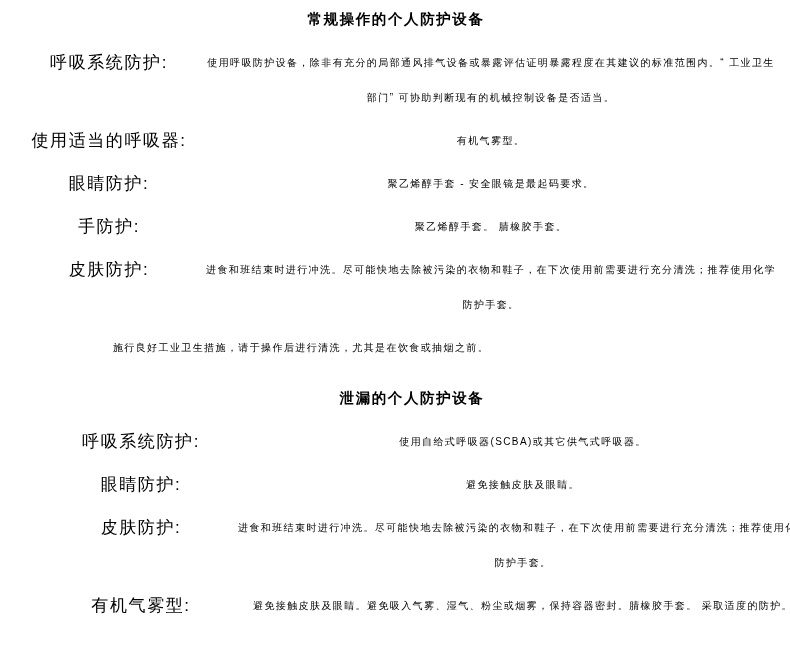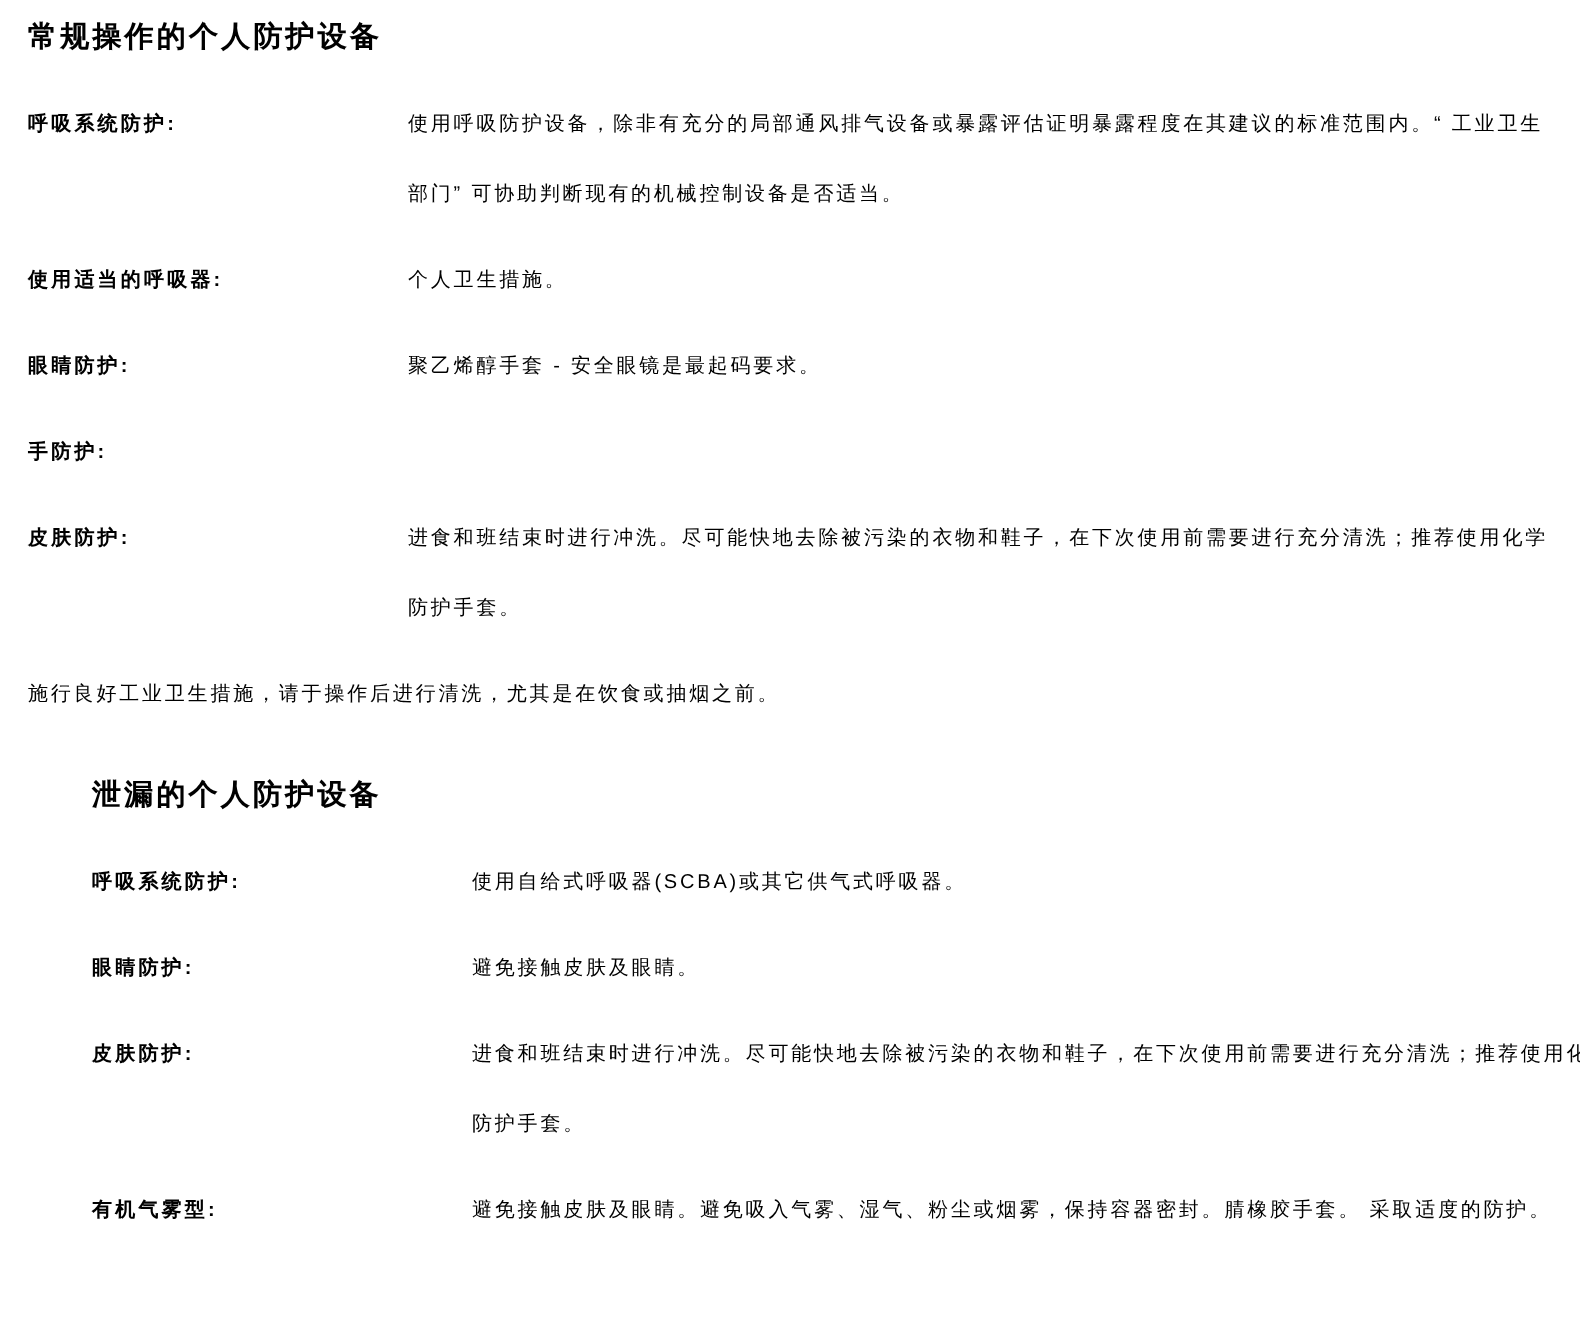--- a/index.html
+++ b/index.html
@@ -10,39 +10,40 @@
     color: #000000;
     font-family: "Liberation Sans", "DejaVu Sans", sans-serif;
   }
   .page {
     position: relative;
     width: 790px;
     height: 667px;
     background: #ffffff;
     padding: 2px 12px 0 14px;
     overflow: hidden;
+    text-align: center;
   }
   .section-heading {
     font-size: 14.5px;
     font-weight: bold;
     letter-spacing: 1.6px;
     line-height: 35px;
     margin: 0 0 8px 0;
   }
   .section-second { margin-top: 16px; margin-left: 32px; }
   .def-row {
     display: flex;
     align-items: flex-start;
     margin-bottom: 8px;
   }
   .def-label {
     flex: none;
     width: 190px;
-    font-size: 10px;
-    font-weight: bold;
+    font-size: 17px;
+    font-weight: normal;
     letter-spacing: 1.6px;
     line-height: 35px;
   }
   .def-text {
     flex: none;
     width: 574px;
     font-size: 10px;
     font-weight: normal;
     letter-spacing: 1.4px;
     line-height: 35px;
@@ -57,30 +58,31 @@
   <div class="section">
     <h2 class="section-heading">常规操作的个人防护设备</h2>
 
     <div class="def-row">
       <div class="def-label">呼吸系统防护:</div>
       <div class="def-text">使用呼吸防护设备，除非有充分的局部通风排气设备或暴露评估证明暴露程度在其建议的标准范围内。“ 工业卫生部门” 可协助判断现有的机械控制设备是否适当。</div>
     </div>
 
     <div class="def-row">
       <div class="def-label">使用适当的呼吸器:</div>
-      <div class="def-text">个人卫生措施。</div>
+      <div class="def-text">有机气雾型。</div>
     </div>
 
     <div class="def-row">
       <div class="def-label">眼睛防护:</div>
       <div class="def-text">聚乙烯醇手套 - 安全眼镜是最起码要求。</div>
     </div>
 
     <div class="def-row">
       <div class="def-label">手防护:</div>
+      <div class="def-text">聚乙烯醇手套。 腈橡胶手套。</div>
     </div>
 
     <div class="def-row">
       <div class="def-label">皮肤防护:</div>
       <div class="def-text">进食和班结束时进行冲洗。尽可能快地去除被污染的衣物和鞋子，在下次使用前需要进行充分清洗；推荐使用化学防护手套。</div>
     </div>
 
     <div class="def-row">
       <div class="def-text">施行良好工业卫生措施，请于操作后进行清洗，尤其是在饮食或抽烟之前。</div>
     </div>

